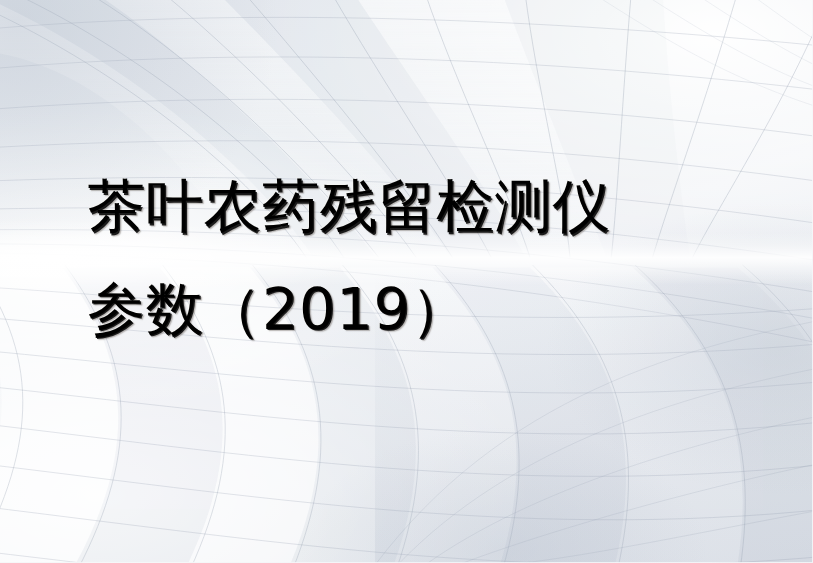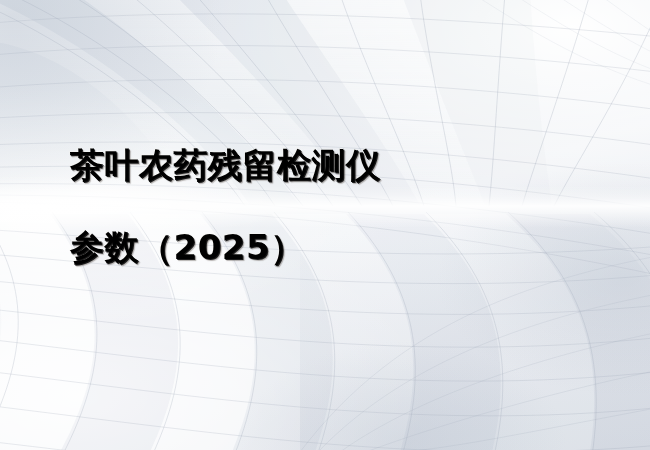--- a/index.html
+++ b/index.html
@@ -70,22 +70,22 @@
   
   #title-block {
     position: absolute;
     left: 70px;
     top: 124px;
     width: 540px;
   }
   .title-line {
     color: #000000;
     font-family: "DejaVu Sans", "Liberation Sans", sans-serif;
-    font-weight: 700;
-    font-size: 34px;
+    font-weight: 400;
+    font-size: 46px;
     line-height: 82px;
     letter-spacing: 0.5px;
     white-space: nowrap;
     text-shadow:
        1px 1px 0 rgba(0,0,0,0.85),
        2px 2px 1px rgba(60,50,40,0.35),
       -1px -1px 0 rgba(255,250,235,0.18);
   }
 </style>
 </head>
@@ -204,16 +204,16 @@
 
     </g>
   </svg>
 
   <div class="bg-layer" id="bg-veil"></div>
   <div class="bg-layer" id="bg-waist"></div>
   <div class="bg-layer" id="bg-waist-left"></div>
 
   <div id="title-block">
     <div class="title-line">茶叶农药残留检测仪</div>
-    <div class="title-line">参数（2025）</div>
+    <div class="title-line">参数（2019）</div>
   </div>
 
 </div>
 
 </body></html>

